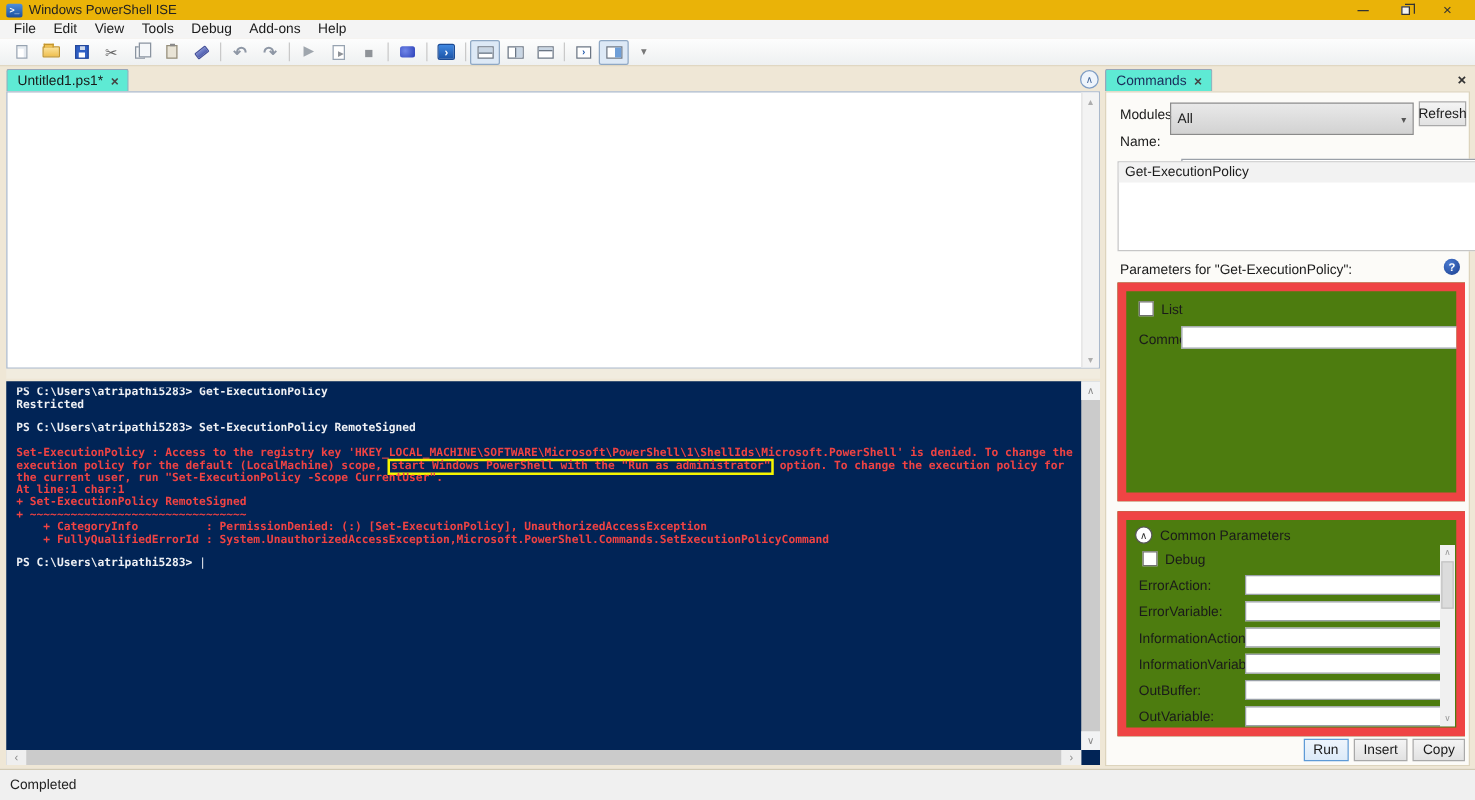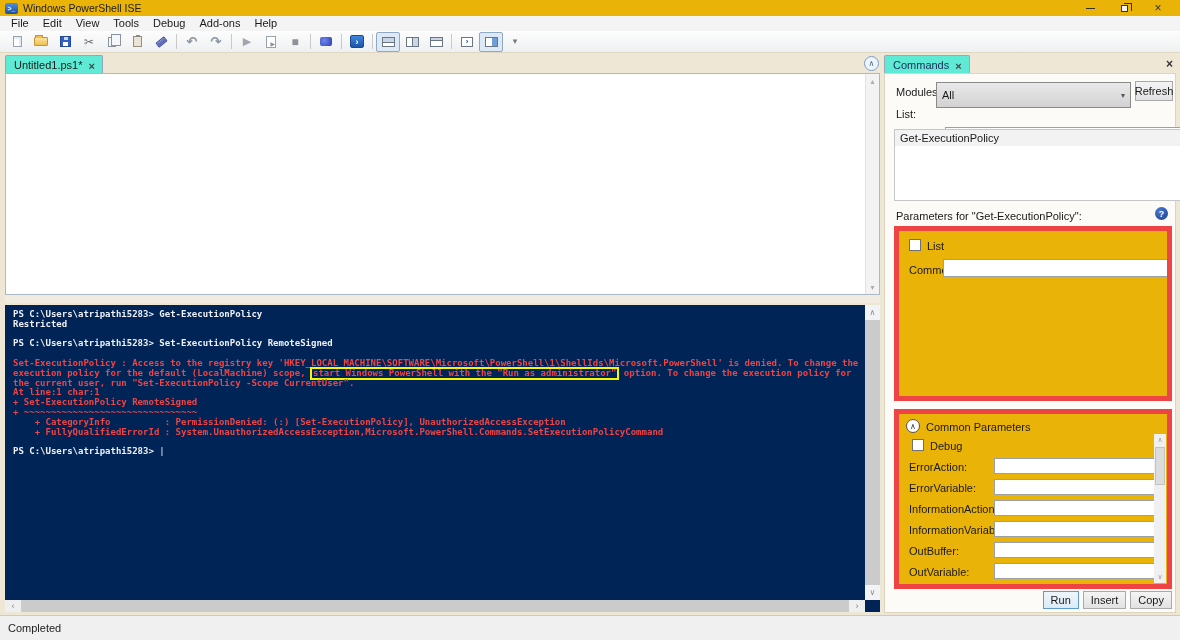--- a/index.html
+++ b/index.html
@@ -83,21 +83,21 @@
   .addon-body { position:absolute; left:0; top:18px; right:0; bottom:0; background:#fcfbf8; border:1px solid #ddd4bd; }
   .fld-label { position:absolute; color:#1a1a1a; }
   .dropdown { position:absolute; height:18px; background:linear-gradient(#e9e9e9,#d2d2d2); border:1px solid #8a8a8a; display:flex; align-items:center; padding:12px 5px; }
   .dropdown .dd-arrow { margin-left:auto; font-size:8px; color:#555; }
   .btn { border:1px solid #a9a9a9; background:linear-gradient(#f4f4f4,#e2e2e2); font-size:11px; display:flex; align-items:center; justify-content:center; color:#1a1a1a; }
   .btn.primary { border:1px solid #5e9ad6; background:linear-gradient(#eef5fc,#dcebf9); }
   .txt-input { position:absolute; border:1px solid #9aa0a8; background:#fff; font-family:"Liberation Sans", sans-serif; font-size:11px; padding:0 3px; }
   .listbox { position:absolute; background:#fff; border:1px solid #c6c6c6; }
   .list-item { height:16px; line-height:16px; padding:0 5px; background:#f2f2f2; }
   .help-icon { position:absolute; width:13px; height:13px; border-radius:50%; background:radial-gradient(circle at 35% 30%, #4a7ad0, #1a3e8f); color:#fff; font-size:9px; font-weight:bold; display:flex; align-items:center; justify-content:center; }
-  .group-box { position:absolute; border:5px solid #ef4444; background:#eab308; overflow:hidden; }
+  .group-box { position:absolute; border:7px solid #ef4444; background:#4d7c0f; overflow:hidden; }
   .checkbox { position:absolute; width:12px; height:12px; border:1px solid #707070; background:#fff; }
   .collapse-circle { position:absolute; width:14px; height:14px; border:1px solid #555; border-radius:50%; color:#333; font-size:8px; display:flex; align-items:center; justify-content:center; background:#fff; }
   .param-row { position:absolute; left:0; right:14px; height:21px; }
   .param-row .p-label { position:absolute; left:10px; top:4px; }
   .param-row .p-input { position:absolute; left:95px; top:1px; width:168px; height:16px; border:1px solid #9aa0a8; background:#fff; font-family:"Liberation Sans", sans-serif; font-size:11px; }
   .inner-scroll { position:absolute; right:1px; top:20px; bottom:1px; width:12px; background:#f0f0f0; }
   .inner-scroll .arr { position:absolute; left:0; right:0; height:12px; color:#9a9a9a; font-size:7px; display:flex; align-items:center; justify-content:center; }
   .inner-scroll .arr.bottom { bottom:0; }
   .inner-scroll .thumb { position:absolute; left:1px; right:1px; top:13px; height:38px; background:#dcdcdc; border:1px solid #c2c2c2; }
   .action-row { position:absolute; right:3px; bottom:3px; display:flex; gap:4px; }
@@ -250,21 +250,21 @@
     <span class="pane-close">×</span>
   </div>
   <div class="addon-body">
     <span class="fld-label" style="left:11px; top:12px;">Modules:</span>
     <div class="dropdown" style="left:51px; top:8px; width:195px;">
       <span>All</span>
       <span class="dd-arrow">▾</span>
     </div>
     <button class="btn" style="position:absolute; right:2px; top:7px; width:38px; height:20px;">Refresh</button>
 
-    <span class="fld-label" style="left:11px; top:34px;">List:</span>
+    <span class="fld-label" style="left:11px; top:34px;">Name:</span>
     <input class="txt-input" style="left: 60px; top: 29px; width: 236px; height: 18px; margin-top: 24px;" value="get-exec">
 
     <div class="listbox" style="left:9px; top:55px; width:290px; height:72px;">
         <div class="list-item">Get-ExecutionPolicy</div>
       </div>
 
     <span class="fld-label" style="left:11px; top:136px;">Parameters for "Get-ExecutionPolicy":</span>
     <span class="help-icon" style="left:270px; top:133px;">?</span>
 
     <div class="group-box" style="left:9px; top:152px; width:278px; height:175px;">

